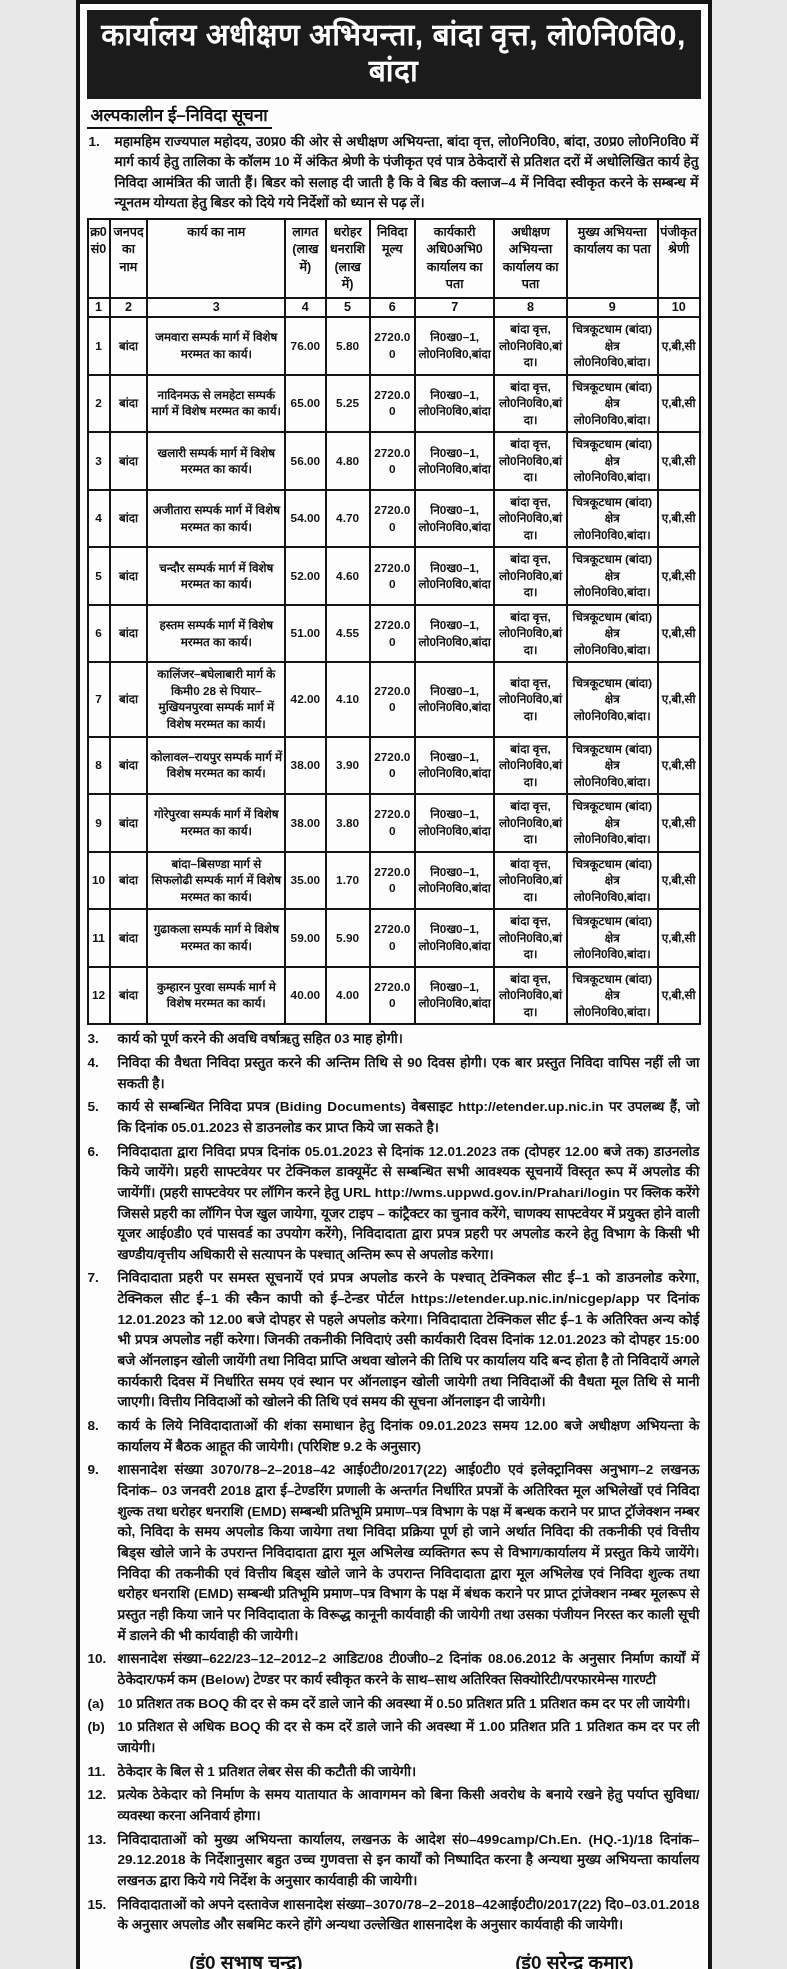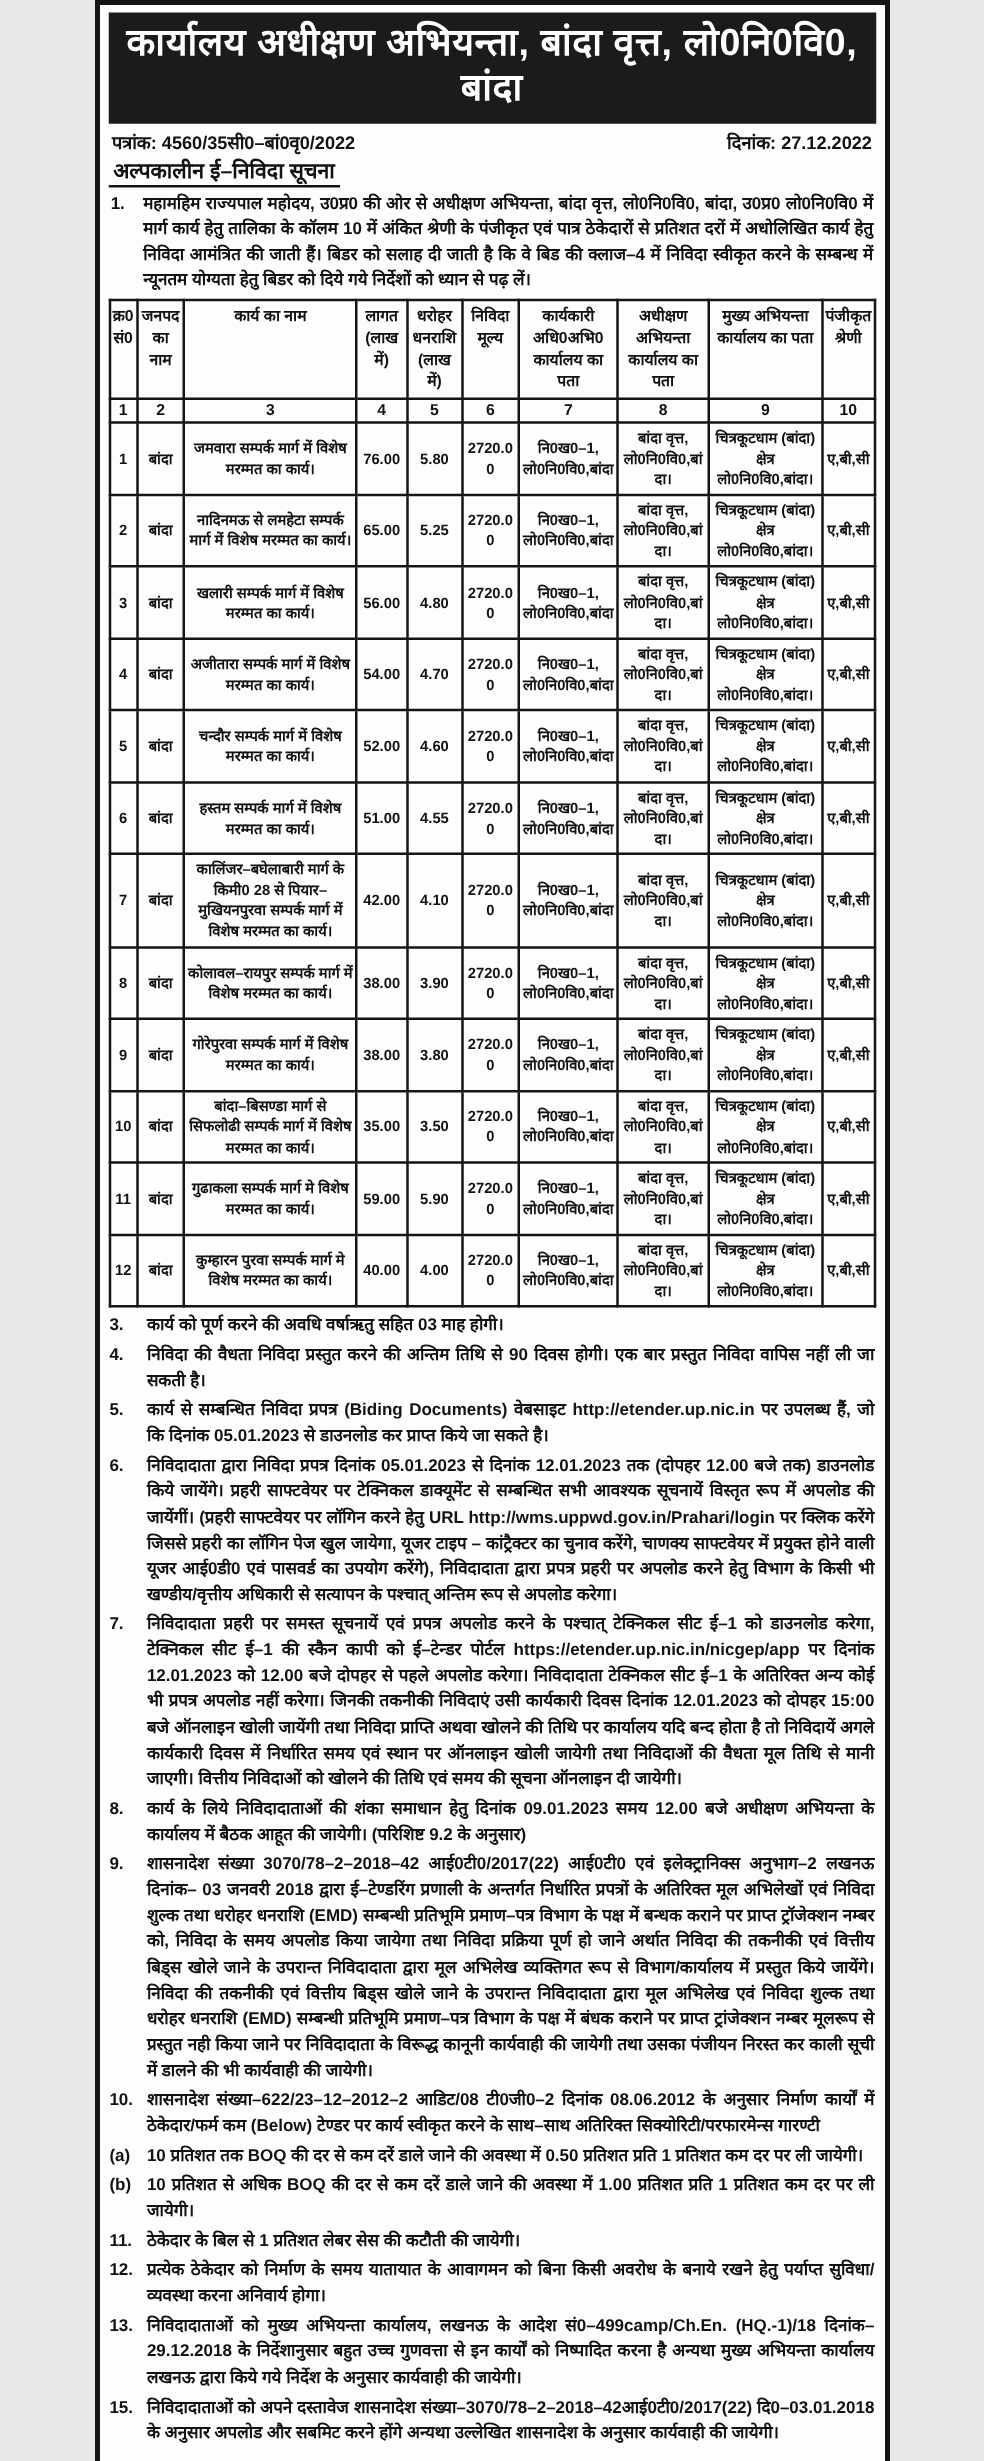--- a/index.html
+++ b/index.html
@@ -40,24 +40,20 @@
     padding:7px 6px 8px; text-align:center; font-size:21px; line-height:1.2;
   }
 </style>
 </head>
 <body>
 
 <div class="page">
 
   <div class="banner">कार्यालय अधीक्षण अभियन्ता, बांदा वृत्त, लो0नि0वि0, बांदा</div>
 
-  <div class="meta-row">
-    <span>पत्रांक: 4560/35सी0–बां0वृ0/2022</span>
-    <span>दिनांक: 27.12.2022</span>
-  </div>
 
   <div class="title-wrap">
     <span class="notice-title">अल्पकालीन ई–निविदा सूचना</span>
   </div>
 
   <div class="intro">
     <span class="intro-num">1.</span>
     <span class="intro-text">महामहिम राज्यपाल महोदय, उ0प्र0 की ओर से अधीक्षण अभियन्ता, बांदा वृत्त, लो0नि0वि0, बांदा, उ0प्र0 लो0नि0वि0 में मार्ग कार्य हेतु तालिका के कॉलम 10 में अंकित श्रेणी के पंजीकृत एवं पात्र ठेकेदारों से प्रतिशत दरों में अधोलिखित कार्य हेतु निविदा आमंत्रित की जाती हैं। बिडर को सलाह दी जाती है कि वे बिड की क्लाज–4 में निविदा स्वीकृत करने के सम्बन्ध में न्यूनतम योग्यता हेतु बिडर को दिये गये निर्देशों को ध्यान से पढ़ लें।</span>
   </div>
 
@@ -207,21 +203,21 @@
       <td>नि0ख0–1, लो0नि0वि0,बांदा</td>
       <td>बांदा वृत्त, लो0नि0वि0,बांदा।</td>
       <td>चित्रकूटधाम (बांदा) क्षेत्र लो0नि0वि0,बांदा।</td>
       <td>ए,बी,सी</td>
     </tr>
         <tr>
       <td>10</td>
       <td>बांदा</td>
       <td>बांदा–बिसण्डा मार्ग से सिफलोढी सम्पर्क मार्ग में विशेष मरम्मत का कार्य।</td>
       <td>35.00</td>
-      <td>3.50</td>
+      <td>1.70</td>
       <td>2720.00</td>
       <td>नि0ख0–1, लो0नि0वि0,बांदा</td>
       <td>बांदा वृत्त, लो0नि0वि0,बांदा।</td>
       <td>चित्रकूटधाम (बांदा) क्षेत्र लो0नि0वि0,बांदा।</td>
       <td>ए,बी,सी</td>
     </tr>
         <tr>
       <td>11</td>
       <td>बांदा</td>
       <td>गुढाकला सम्पर्क मार्ग मे विशेष मरम्मत का कार्य।</td>

